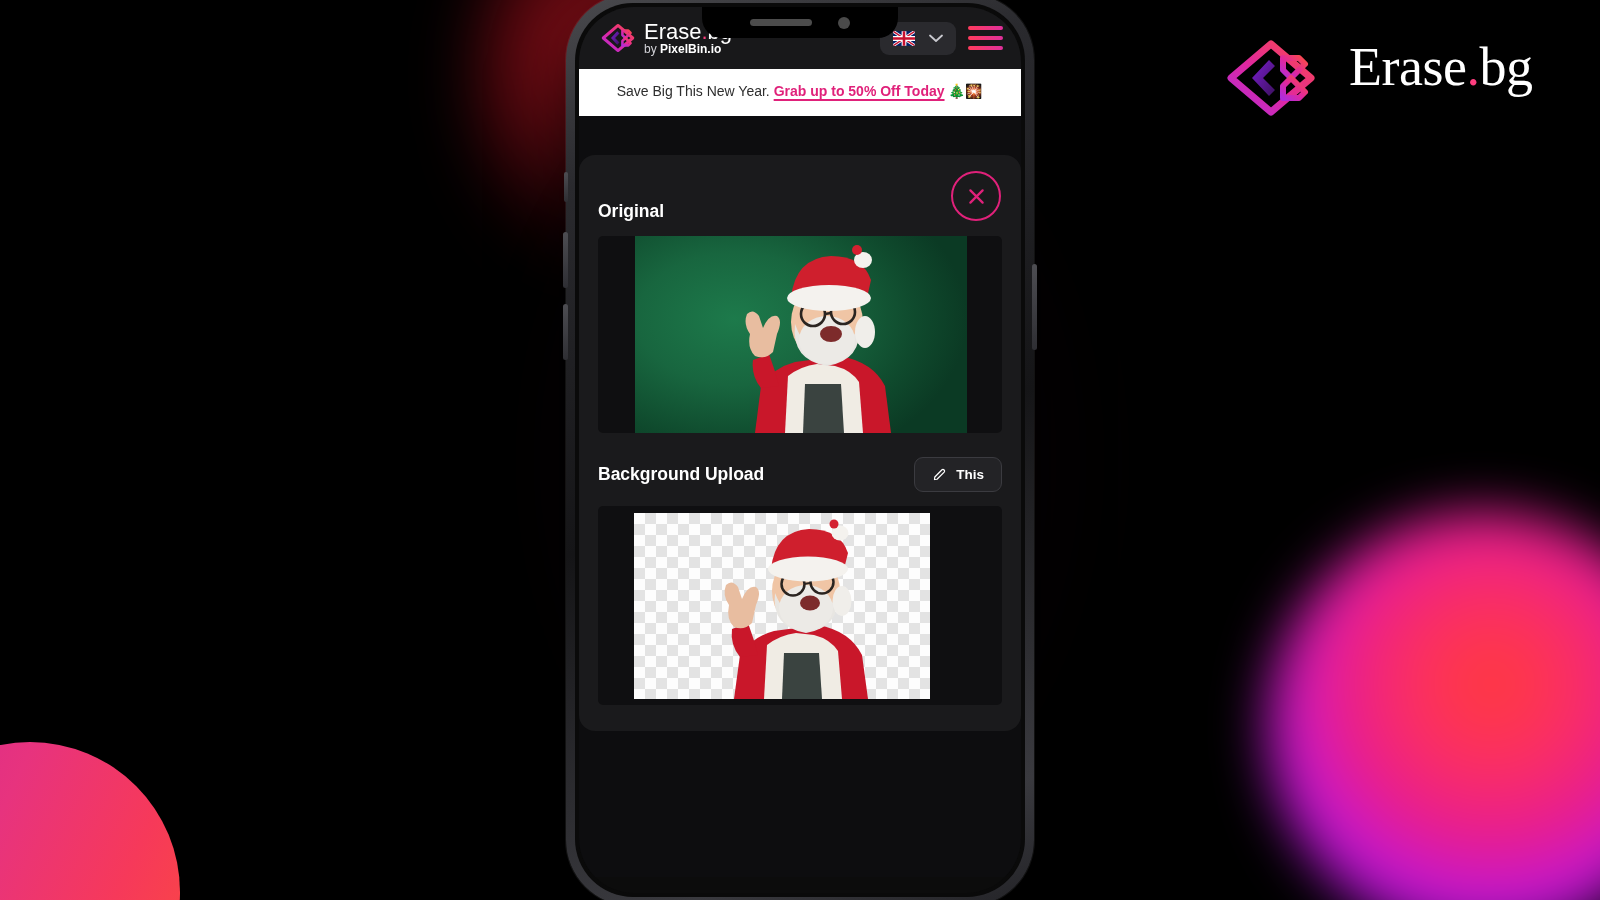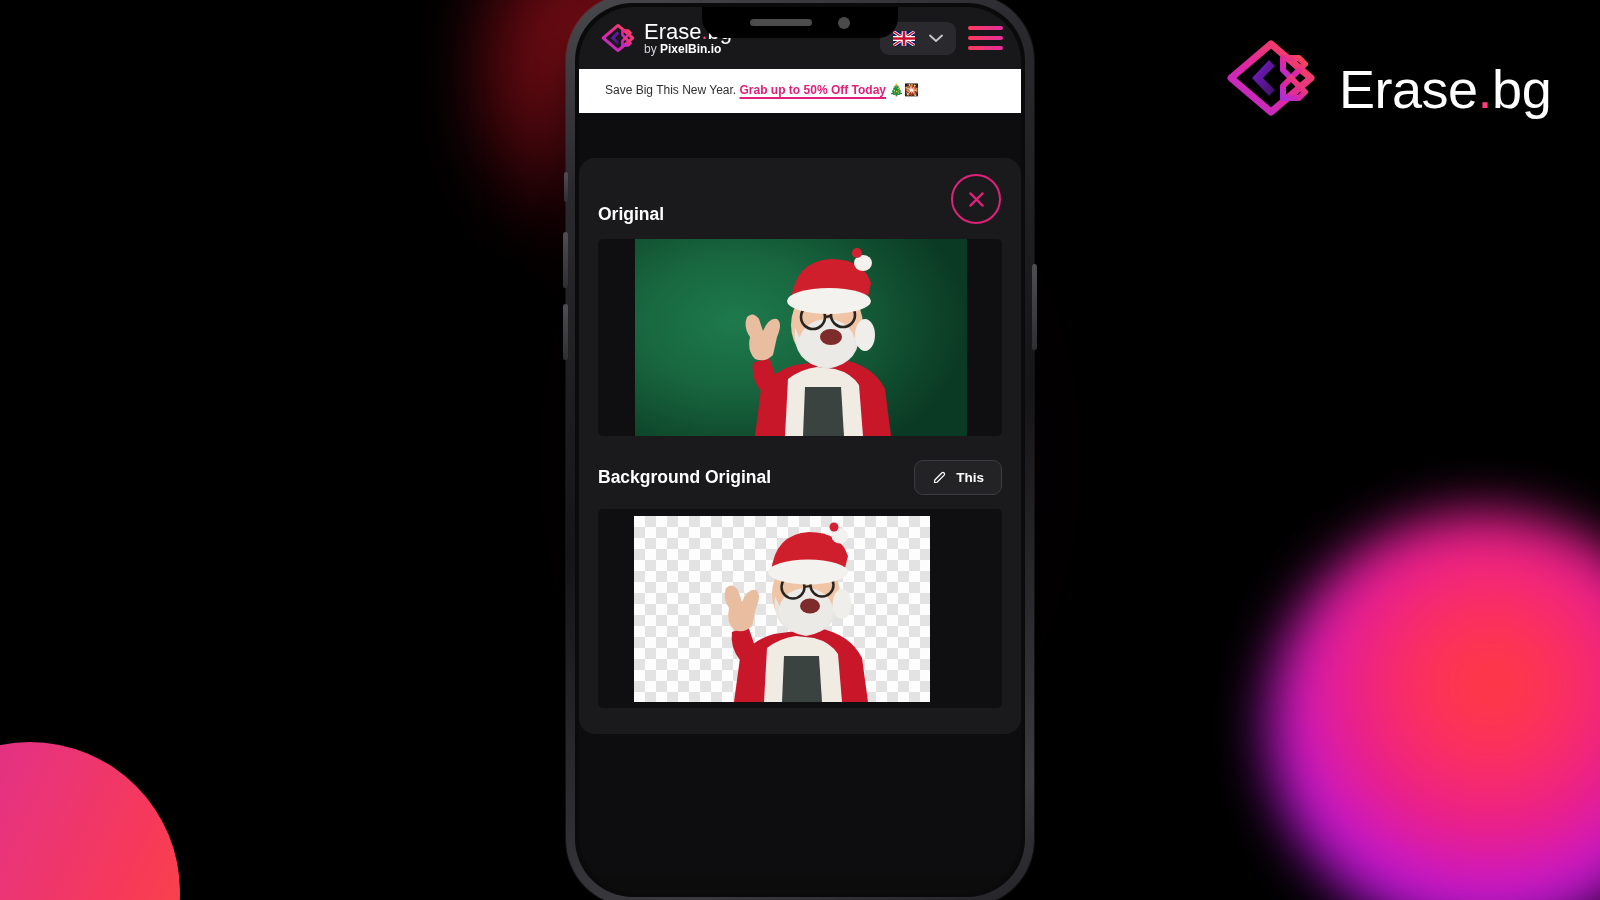--- a/index.html
+++ b/index.html
@@ -28,21 +28,21 @@
     background:radial-gradient(circle at 55% 45%, rgba(196,22,34,0.92) 0%, rgba(150,14,26,0.55) 38%, rgba(70,6,12,0.22) 66%, rgba(0,0,0,0) 85%);
     filter:blur(30px);
   }
   #glow-phone-halo {
     left:500px; top:40px; width:620px; height:840px;
     background:radial-gradient(ellipse at 50% 50%, rgba(120,20,70,0.16) 0%, rgba(60,8,40,0.06) 55%, rgba(0,0,0,0) 78%);
     filter:blur(20px);
   }
 
   
-  #brand-logo { position:absolute; left:1225px; top:40px; display:flex; align-items:flex-end; gap:22px; }
+  #brand-logo { position:absolute; left:1225px; top:40px; display:flex; align-items:flex-start; gap:32px;font-family:Liberation Serif, serif; }
   #brand-logo .mark { width:92px; height:76px; }
   #brand-logo .wordmark {
     font-size:54px; font-weight:400; color:#fff; letter-spacing:-0.5px; line-height:1;
   }
   #brand-logo .wordmark .dot { color:#ff3e7f; }
 
   
   #phone {
     position:absolute; left:566px; top:-6px;
     width:468px; height:912px;
@@ -101,33 +101,33 @@
   #hamburger { display:flex; flex-direction:column; gap:6px; padding:6px 2px; flex:none; cursor:pointer; }
   #hamburger span {
     display:block; width:35px; height:4px; border-radius:3px;
     background:linear-gradient(90deg,#ff3b5c,#e0309c);
   }
 
   
   #promo-banner {
     position:relative; z-index:9;
     background:#fff; color:#2e2e2e;
-    padding:12px 26px 14px;
-    font-size:12px; line-height:1.5;
+    text-align:center; padding:12px 26px 14px;
+    font-size:14px; line-height:1.5;
   }
   #promo-banner .promo-link {
     color:#e0217a; font-weight:700; text-decoration:underline;
     text-underline-offset:3px; text-decoration-thickness:2px;
   }
 
   
   #app-body { position:relative; background:#0d0d0f; height:calc(100% - 62px - 63px); }
 
   #result-card {
-    position:absolute; left:0; right:0; top:45px;
+    position:absolute; left:0; right:0; top:39px;
     background:#1a1a1c; border-radius:16px;
     padding:22px 19px 26px;
   }
 
   #close-button {
     position:absolute; right:20px; top:16px;
     width:50px; height:50px; border-radius:50%;
     border:2px solid #e0217a; background:transparent;
     display:flex; align-items:center; justify-content:center; cursor:pointer;
   }
@@ -316,21 +316,21 @@
                   <path d="M156 62 Q160 22 196 20 Q228 20 236 44 L232 62 Z" fill="#cf1f2d"></path>
                   <ellipse cx="194" cy="62" rx="42" ry="13" fill="#f4f2ee"></ellipse>
                   <ellipse cx="228" cy="24" rx="9" ry="8" fill="#f4f2ee"></ellipse>
                   <ellipse cx="222" cy="14" rx="5" ry="5" fill="#d42030"></ellipse>
                   <ellipse cx="230" cy="96" rx="10" ry="16" fill="#f0eeea"></ellipse>
                 </svg>
               </div>
             </div>
 
             <div class="section-head">
-              <div class="section-title">Background Original</div>
+              <div class="section-title">Background Upload</div>
               <button id="edit-button">
                 <svg viewBox="0 0 24 24">
                   <path d="M4 20 L4.5 16 L16 4.5 Q17.6 3 19.4 4.8 Q21 6.6 19.5 8.2 L8 19.6 Z" fill="none" stroke="#fff" stroke-width="2" stroke-linejoin="round"></path>
                 </svg>
                 <span class="lbl">This</span>
               </button>
             </div>
 
             <div class="preview-frame" id="preview-removed">
               <div class="img-transparent"></div>

